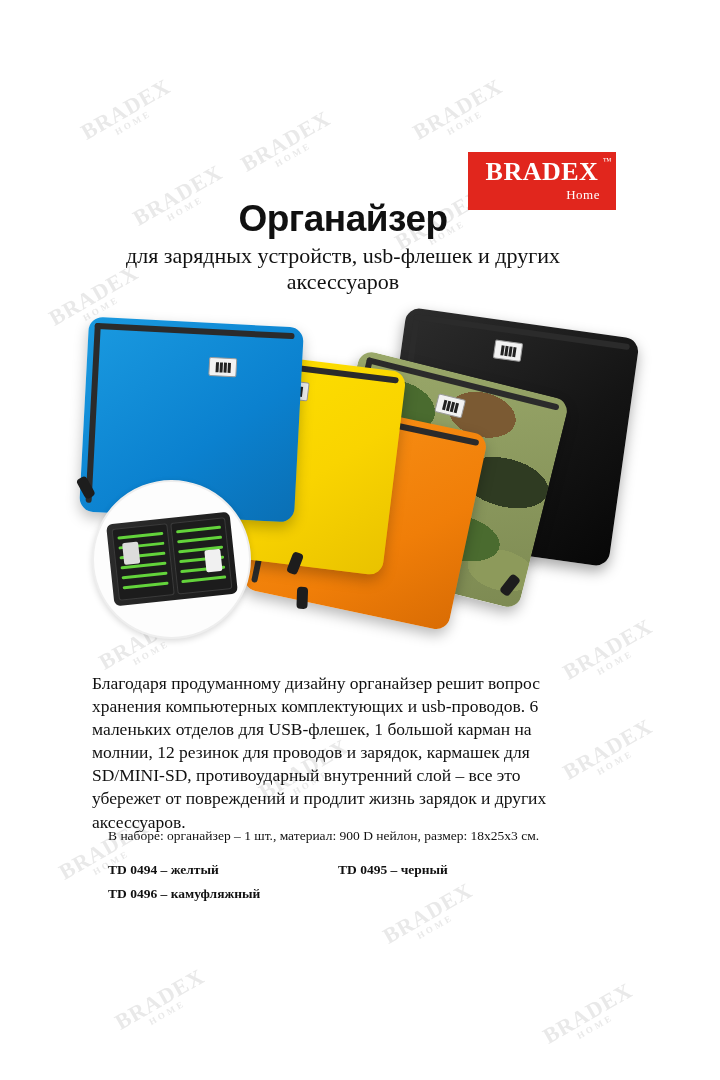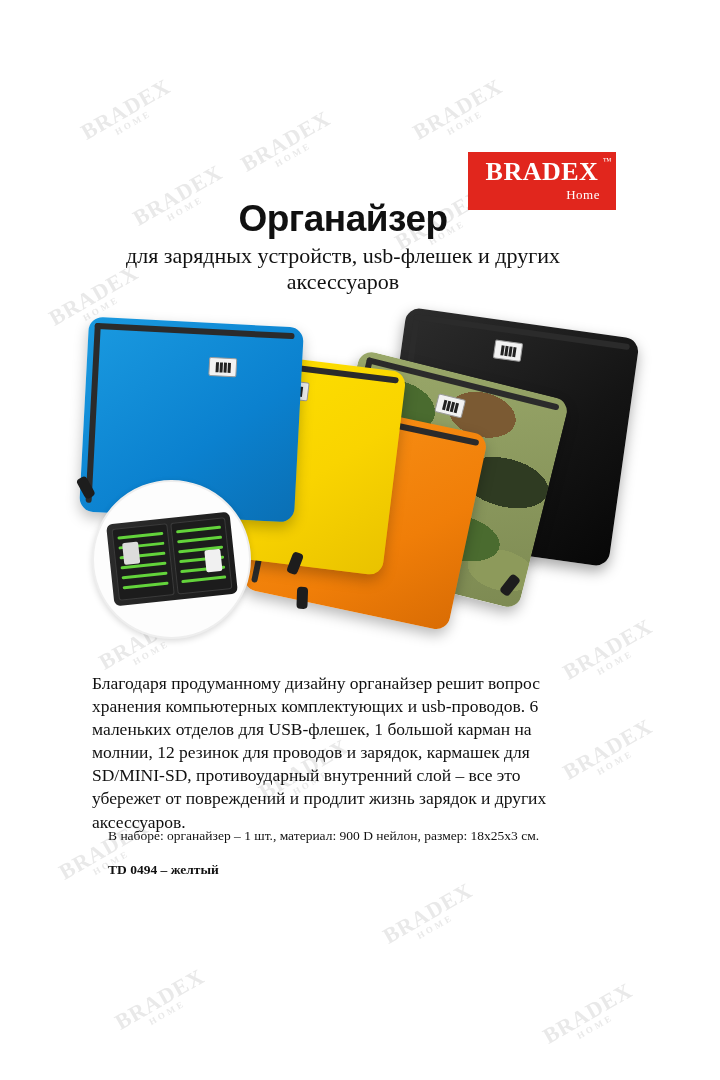--- a/index.html
+++ b/index.html
@@ -439,14 +439,16 @@
 </div>
 
 <div class="copy">
   <p class="lead">Благодаря продуманному дизайну органайзер решит вопрос хранения компьютерных комплектующих и usb-проводов. 6 маленьких отделов для USB-флешек, 1 большой карман на молнии, 12 резинок для проводов и зарядок, кармашек для SD/MINI-SD, противоударный внутренний слой – все это убережет от повреждений и продлит жизнь зарядок и других аксессуаров.</p>
 </div>
 
 <div class="specs">В наборе: органайзер – 1 шт., материал: 900 D нейлон, размер: 18х25х3 см.</div>
 
 <div class="skus">
   <div class="sku">TD 0494 – желтый</div>
+  <div class="sku">TD 0495 – черный</div>
+  <div class="sku">TD 0496 – камуфляжный</div>
   <div class="sku"></div>
 </div>
 
 </body></html>

